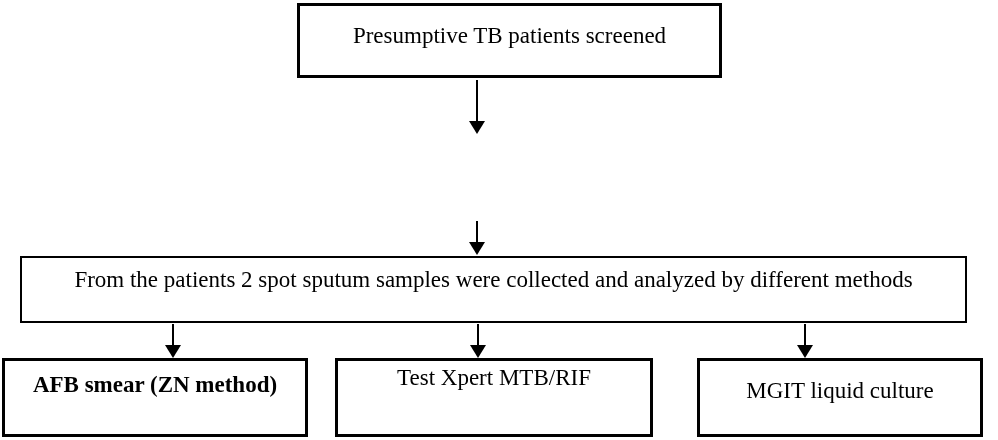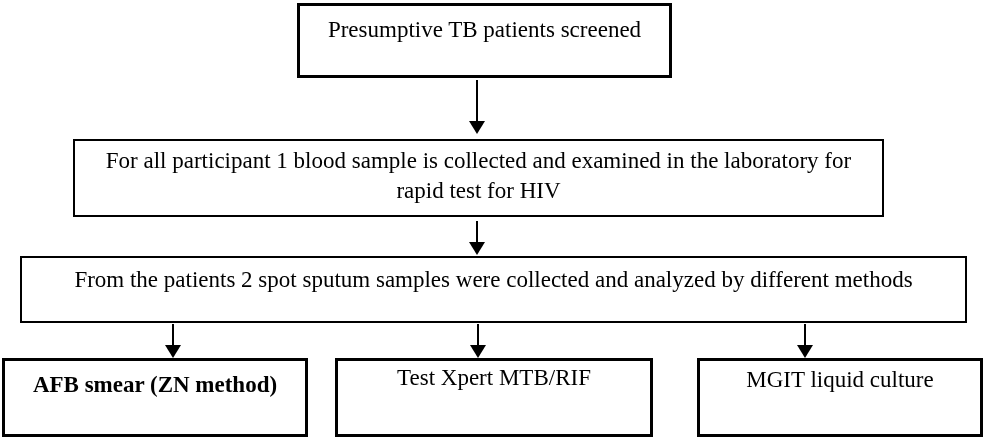--- a/index.html
+++ b/index.html
@@ -27,29 +27,29 @@
     border: 2px solid var(--ink);
     text-align: center;
     font-size: 23px;
     line-height: 30px;
   }
   .node .label {
     display: block;
     padding: 0 6px;
   }
   
-  .n-screened   { left: 297px; top: 3px;   width: 375px; height: 75px; border-width: 3px; padding-top: 9px; }
+  .n-screened   { left: 297px; top: 3px;   width: 425px; height: 75px; border-width: 3px; padding-top: 15px; }
   
   .n-blood      { left: 73px;  top: 139px; width: 811px; height: 78px; padding-top: 5px; }
   
   .n-sputum     { left: 20px;  top: 256px; width: 947px; height: 67px; padding-top: 7px; }
   
   .n-afb        { left: 2px;   top: 358px; width: 306px; height: 79px; border-width: 3px; padding-top: 9px; font-weight: bold; }
   .n-xpert      { left: 335px; top: 358px; width: 318px; height: 79px; border-width: 3px; padding-top: 2px; }
-  .n-mgit       { left: 697px; top: 358px; width: 286px; height: 79px; border-width: 3px; padding-top: 4px; }
+  .n-mgit       { left: 697px; top: 358px; width: 286px; height: 79px; border-width: 3px; padding-top: 15px; }
 
   .arrow {
     position: absolute;
     width: 16px;
     display: flex;
     flex-direction: column;
     align-items: center;
   }
   .arrow .shaft {
     width: 2px;
@@ -76,23 +76,20 @@
 
   <div class="node n-screened">
     <span class="label">Presumptive TB patients screened</span>
   </div>
 
   <div class="arrow a-1">
     <div class="shaft"></div>
     <div class="head"></div>
   </div>
 
-  <div class="node n-blood">
-    <span class="label">For all participant 1 blood sample is collected and examined in the laboratory for rapid test for HIV</span>
-  </div>
 
   <div class="arrow a-2">
     <div class="shaft"></div>
     <div class="head"></div>
   </div>
 
   <div class="node n-sputum">
     <span class="label">From the patients 2 spot sputum samples were collected and analyzed by different methods</span>
   </div>
 

